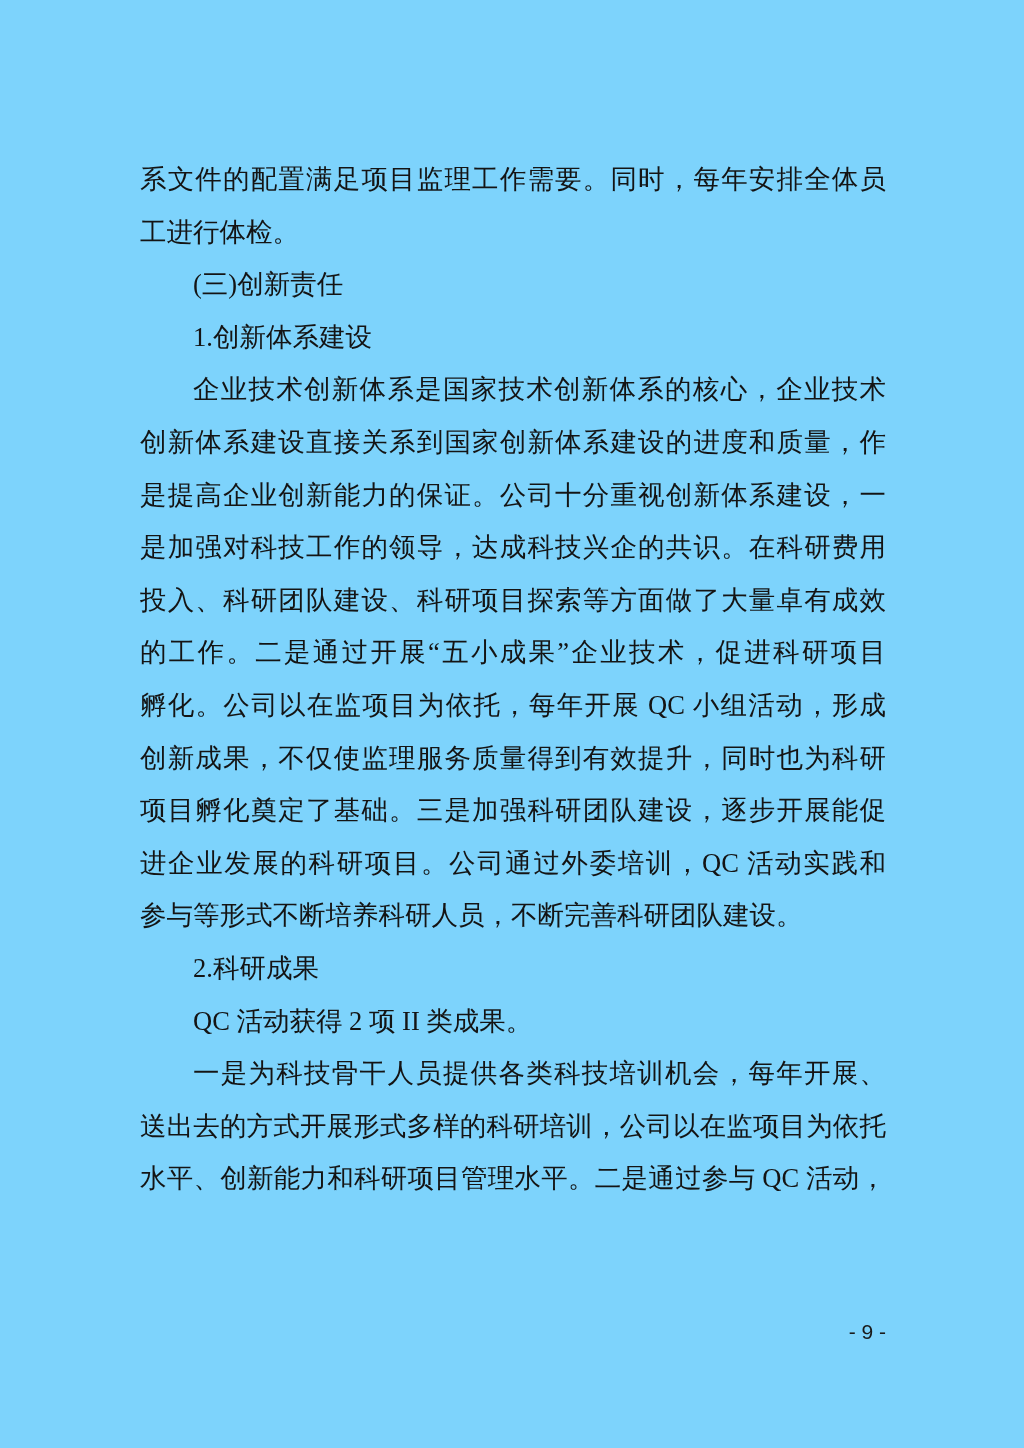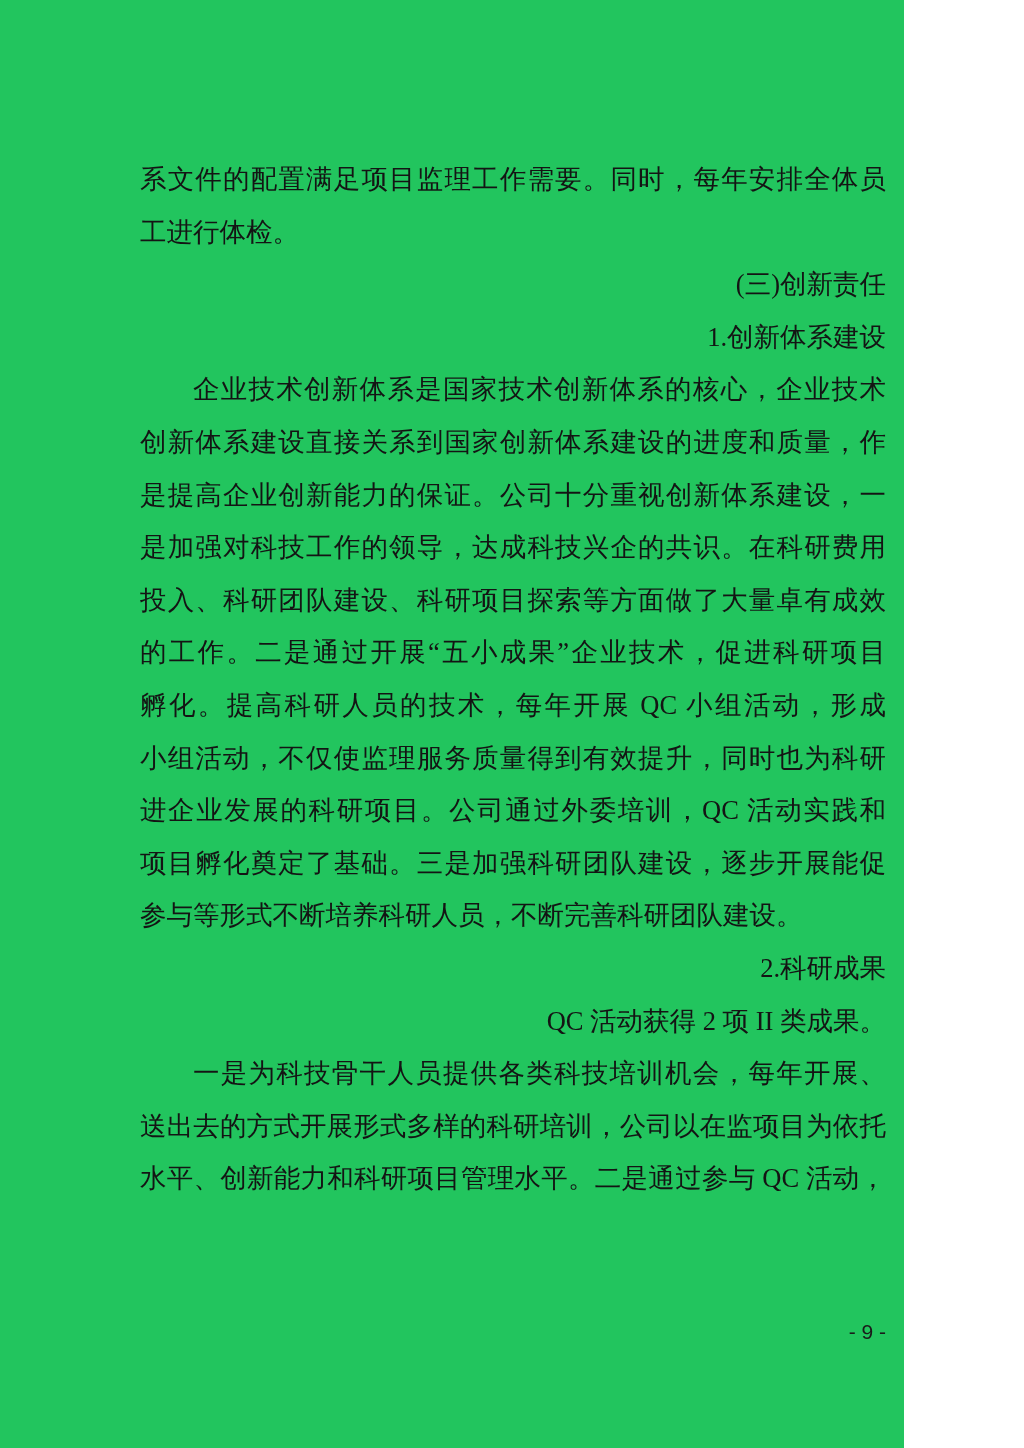--- a/index.html
+++ b/index.html
@@ -2,23 +2,23 @@
 <html><head>
 <meta charset="utf-8">
 <style>
   html, body {
     margin: 0;
     padding: 0;
     background: #ffffff;
   }
   .page {
     position: relative;
-    width: 904px;
+    width: 1024px;
     height: 1448px;
-    background: #22c55e;
+    background: #7dd3fc;
     overflow: hidden;
     font-family: "Liberation Serif", "DejaVu Serif", serif;
     color: #141414;
   }
   .text-area {
     position: absolute;
     left: 140px;
     top: 153px;
     width: 746px;
   }
@@ -28,21 +28,20 @@
     font-size: 26.5px;
     white-space: normal;
     overflow: visible;
   }
   .line.just {
     text-align: justify;
     text-align-last: justify;
   }
   .line.ind {
     padding-left: 53px;
-    text-align: right;
   }
   .footer {
     position: absolute;
     left: 140px;
     top: 1320px;
     width: 746px;
     text-align: right;
     padding-right: 14px;
     font-family: "Liberation Sans", "DejaVu Sans", sans-serif;
     font-size: 21px;
@@ -57,24 +56,24 @@
       <div class="line just">系文件的配置满足项目监理工作需要。同时，每年安排全体员</div>
       <div class="line">工进行体检。</div>
       <div class="line ind">(三)创新责任</div>
       <div class="line ind">1.创新体系建设</div>
       <div class="line just ind">企业技术创新体系是国家技术创新体系的核心，企业技术</div>
       <div class="line just">创新体系建设直接关系到国家创新体系建设的进度和质量，作</div>
       <div class="line just">是提高企业创新能力的保证。公司十分重视创新体系建设，一</div>
       <div class="line just">是加强对科技工作的领导，达成科技兴企的共识。在科研费用</div>
       <div class="line just">投入、科研团队建设、科研项目探索等方面做了大量卓有成效</div>
       <div class="line just">的工作。二是通过开展“五小成果”企业技术，促进科研项目</div>
-      <div class="line just">孵化。提高科研人员的技术，每年开展 QC 小组活动，形成</div>
-      <div class="line just">小组活动，不仅使监理服务质量得到有效提升，同时也为科研</div>
+      <div class="line just">孵化。公司以在监项目为依托，每年开展 QC 小组活动，形成</div>
+      <div class="line just">创新成果，不仅使监理服务质量得到有效提升，同时也为科研</div>
+      <div class="line just">项目孵化奠定了基础。三是加强科研团队建设，逐步开展能促</div>
       <div class="line just">进企业发展的科研项目。公司通过外委培训，QC 活动实践和</div>
-      <div class="line just">项目孵化奠定了基础。三是加强科研团队建设，逐步开展能促</div>
       <div class="line">参与等形式不断培养科研人员，不断完善科研团队建设。</div>
       <div class="line ind">2.科研成果</div>
       <div class="line ind">QC 活动获得 2 项 II 类成果。</div>
       <div class="line just ind">一是为科技骨干人员提供各类科技培训机会，每年开展、</div>
       <div class="line just">送出去的方式开展形式多样的科研培训，公司以在监项目为依托</div>
       <div class="line just">水平、创新能力和科研项目管理水平。二是通过参与 QC 活动，</div>
     </div>
   <div class="footer">- 9 -</div>
 </div>
 

